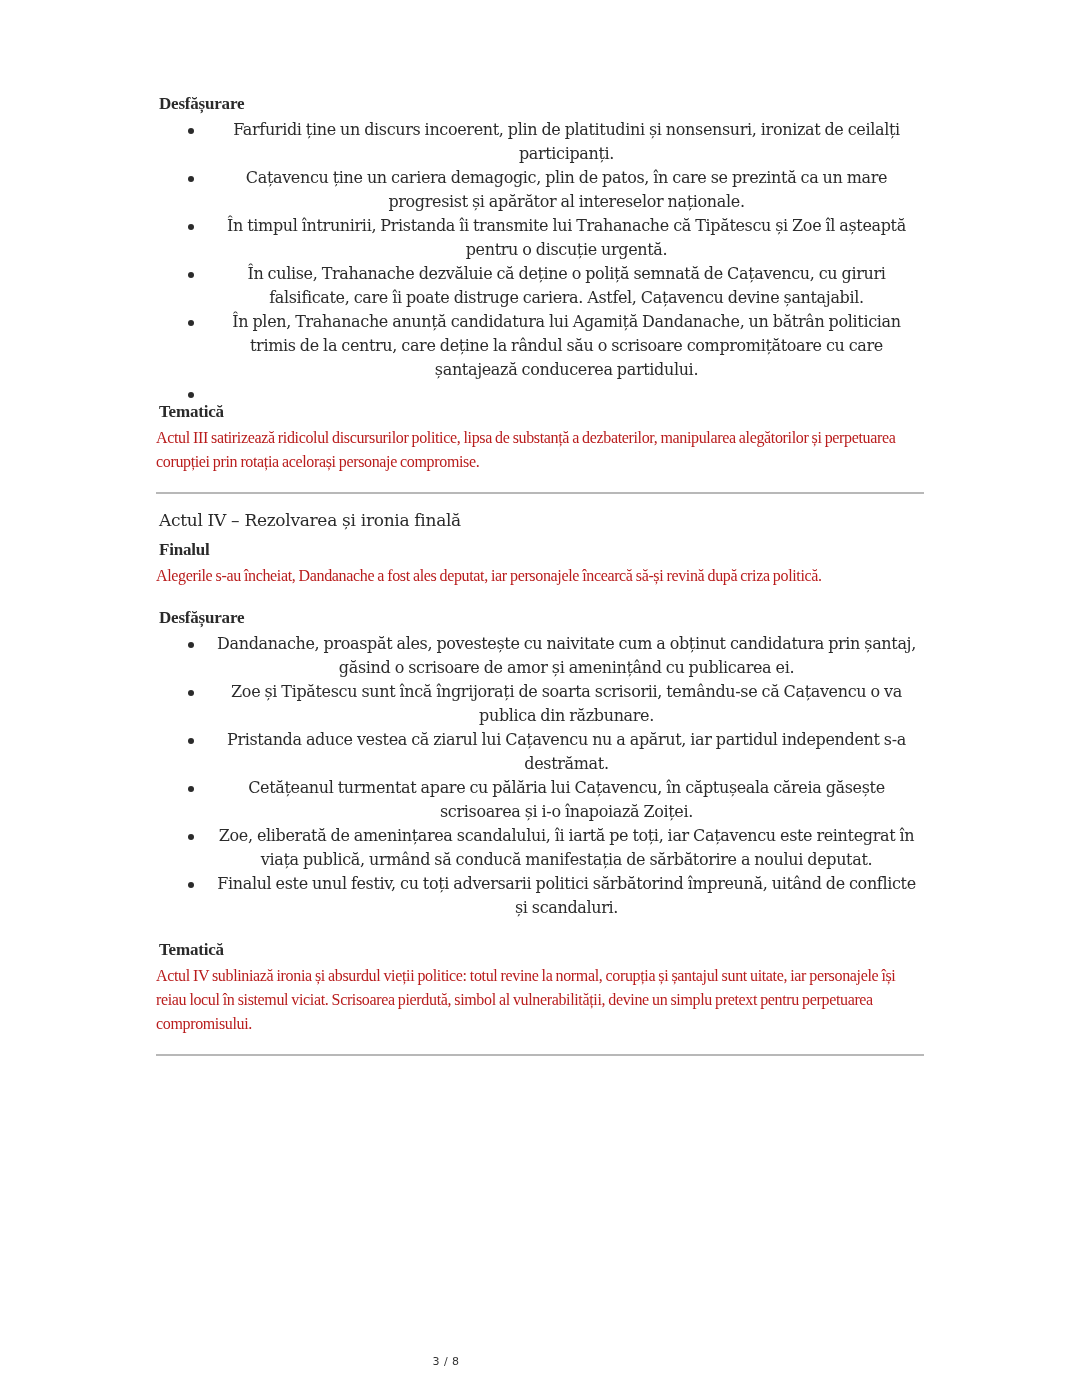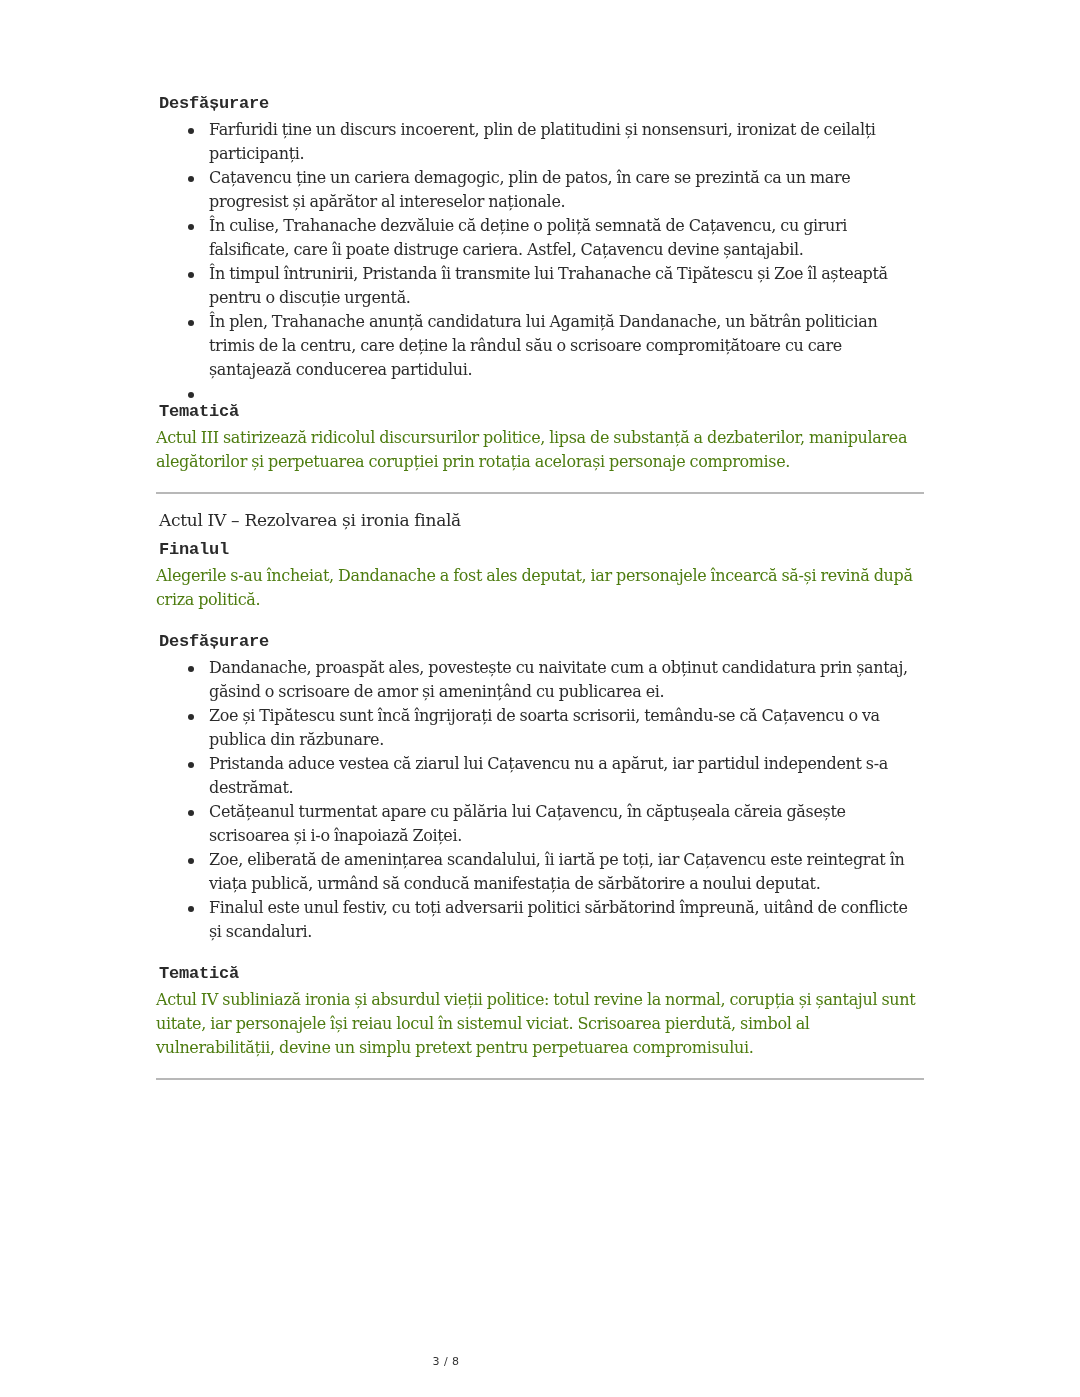--- a/index.html
+++ b/index.html
@@ -15,21 +15,21 @@
       font-family: "DejaVu Serif", "Liberation Serif", serif;
       color: #2b2b2b;
     }
     .page {
       position: absolute;
       left: 156px;
       top: 92px;
       width: 768px;
     }
     .sub-heading {
-      font-family: Liberation Mono, monospace;
+      font-family: Liberation Serif, serif;
       font-weight: bold;
       font-size: 17px;
       line-height: 24px;
       margin: 0 0 2px 3px;
       color: #2a2a2a;
       letter-spacing: -0.2px;
     }
     .act-heading {
       font-family: "DejaVu Serif", serif;
       font-weight: normal;
@@ -44,37 +44,39 @@
       margin: 0;
       padding: 0 0 0 53px;
     }
     ul.bullets li {
       position: relative;
       font-size: 16px;
       line-height: 24px;
       letter-spacing: -0.35px;
       word-spacing: -0.5px;
       color: #2b2b2b;
+      text-align: center;
     }
     ul.bullets li .bullet {
       position: absolute;
       left: -21px;
       top: 10px;
       width: 6px;
       height: 6px;
       border-radius: 50%;
       background: #2b2b2b;
     }
     .para {
       font-size: 16px;
       line-height: 24px;
       letter-spacing: -0.35px;
       word-spacing: -0.5px;
       margin: 0;
-      color: #4d7c0f;
+      color: #b91c1c;
+      font-family: Liberation Serif, serif;
     }
     .divider {
       height: 2px;
       background: #b8b8b8;
       border: none;
       margin: 0;
       width: 768px;
     }
     .gap-s { height: 10px; }
     .gap-m { height: 18px; }
@@ -92,22 +94,22 @@
   </style>
 </head>
 <body>
 
 <div class="page">
 
   <h3 class="sub-heading">Desfășurare</h3>
   <ul class="bullets">
     <li><span class="bullet"></span><span>Farfuridi ține un discurs incoerent, plin de platitudini și nonsensuri, ironizat de ceilalți participanți.</span></li>
     <li><span class="bullet"></span><span>Cațavencu ține un cariera demagogic, plin de patos, în care se prezintă ca un mare progresist și apărător al intereselor naționale.</span></li>
+    <li><span class="bullet"></span><span>În timpul întrunirii, Pristanda îi transmite lui Trahanache că Tipătescu și Zoe îl așteaptă pentru o discuție urgentă.</span></li>
     <li><span class="bullet"></span><span>În culise, Trahanache dezvăluie că deține o poliță semnată de Cațavencu, cu giruri falsificate, care îi poate distruge cariera. Astfel, Cațavencu devine șantajabil.</span></li>
-    <li><span class="bullet"></span><span>În timpul întrunirii, Pristanda îi transmite lui Trahanache că Tipătescu și Zoe îl așteaptă pentru o discuție urgentă.</span></li>
     <li><span class="bullet"></span><span>În plen, Trahanache anunță candidatura lui Agamiță Dandanache, un bătrân politician trimis de la centru, care deține la rândul său o scrisoare compromițătoare cu care șantajează conducerea partidului.</span></li>
     <li><span class="bullet"></span></li>
   </ul>
 
   <div class="gap-m"></div>
 
   <h3 class="sub-heading">Tematică</h3>
   <p class="para">Actul III satirizează ridicolul discursurilor politice, lipsa de substanță a dezbaterilor, manipularea alegătorilor și perpetuarea corupției prin rotația acelorași personaje compromise.</p>
 
   <div class="gap-m"></div>

